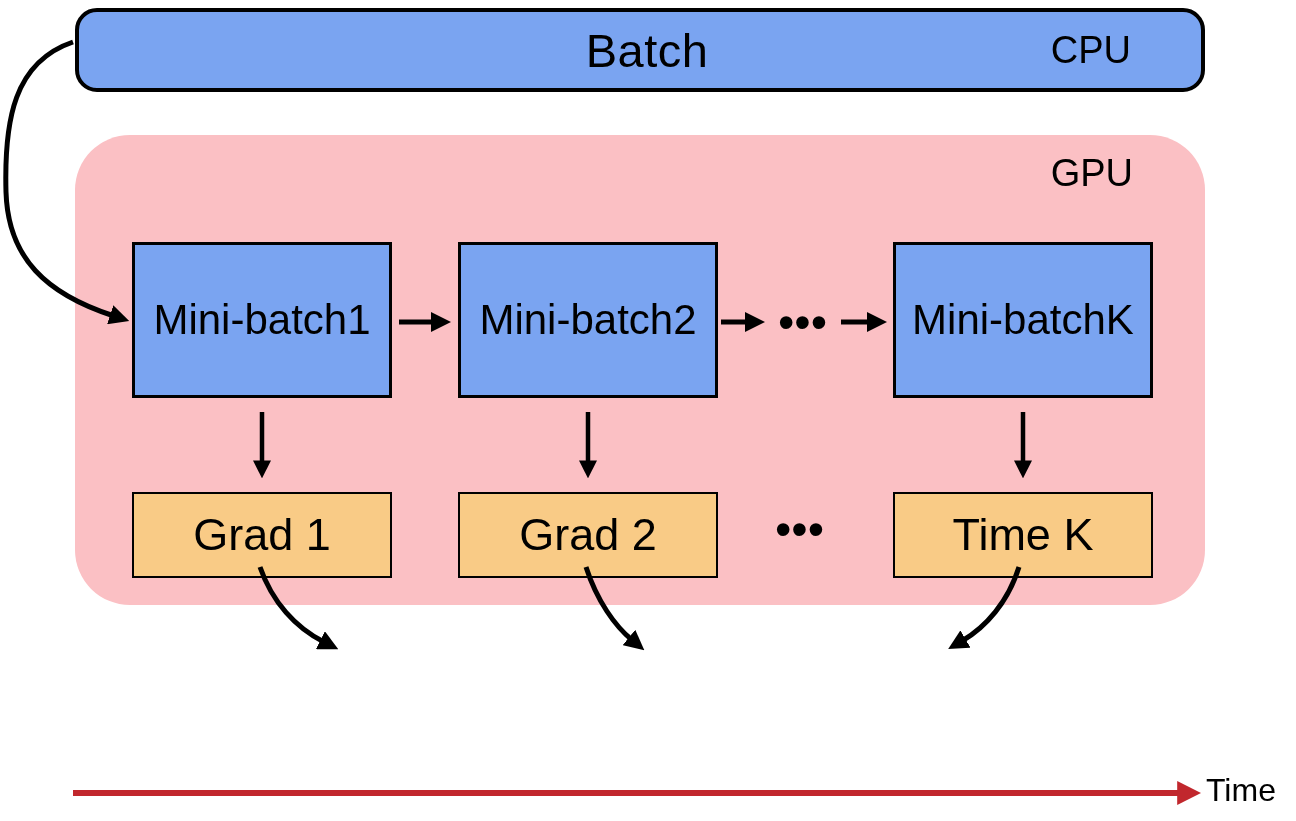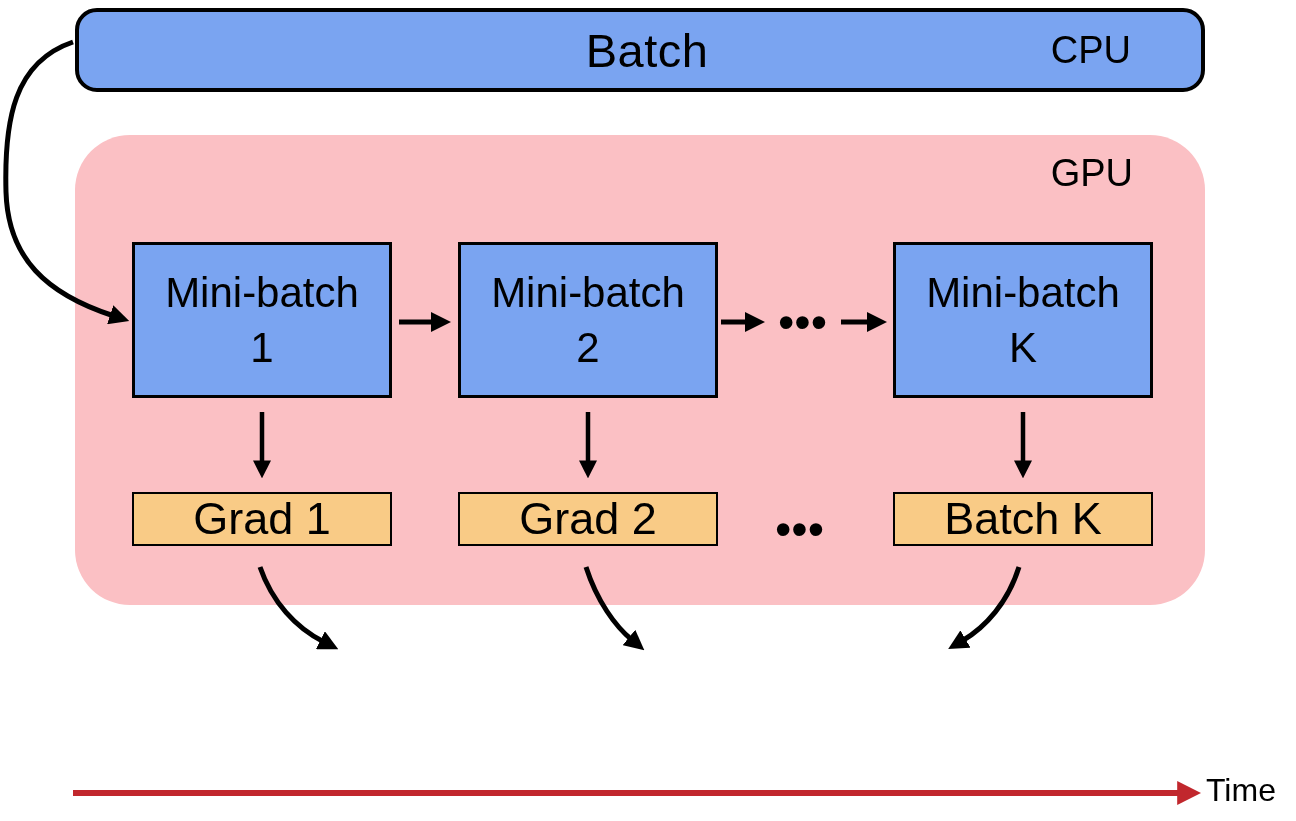--- a/index.html
+++ b/index.html
@@ -46,25 +46,25 @@
     background:var(--box_orange);
     border:4px solid #000;border-radius:26px;
     display:flex;align-items:center;justify-content:center;
   }
   .output-label{font-size:46px;letter-spacing:0.5px;}
   
   .mb-box{
     position:absolute;top:242px;width:260px;height:156px;
     background:var(--box_blue);
     border:3px solid #000;
-    display:flex;flex-direction:column;align-items:center;justify-content:center;
+    display:flex;flex-direction:row;align-items:center;justify-content:center;
     text-align:center;font-size:42px;line-height:1.32;
   }
   .grad-box{
-    position:absolute;top:492px;width:260px;height:54px;
+    position:absolute;top:492px;width:260px;height:86px;
     background:var(--box_orange);
     border:2.5px solid #000;
     display:flex;align-items:center;justify-content:center;
     font-size:45px;
   }
   .col-1{left:132px;}
   .col-2{left:458px;}
   .col-k{left:893px;}
   
   .dots{
@@ -119,21 +119,21 @@
 
   <div class="dots dots-mb">•••</div>
 
   <div class="grad-box col-1">
     <span>Grad 1</span>
   </div>
   <div class="grad-box col-2">
     <span>Grad 2</span>
   </div>
   <div class="grad-box col-k">
-    <span>Batch K</span>
+    <span>Time K</span>
   </div>
 
   <div class="dots dots-grad">•••</div>
 
 
   <span class="time-label">Time</span>
 
   <svg class="arrows" viewBox="0 0 1296 821" xmlns="http://www.w3.org/2000/svg">
     <defs>
       <marker id="ah" viewBox="0 0 10 10" refX="2" refY="5" markerWidth="4" markerHeight="4" orient="auto">

